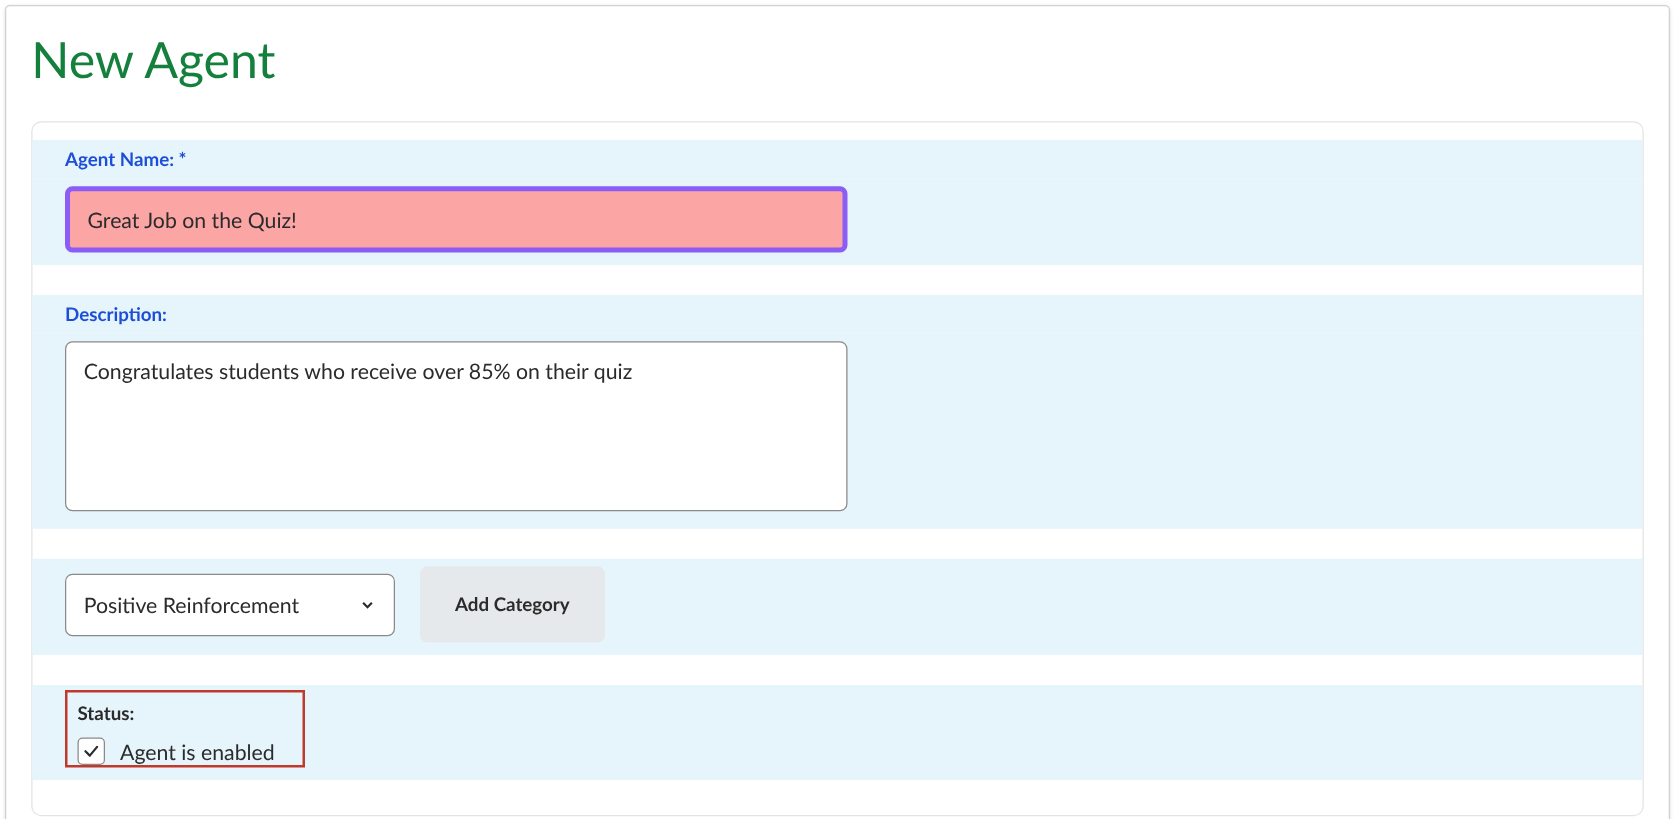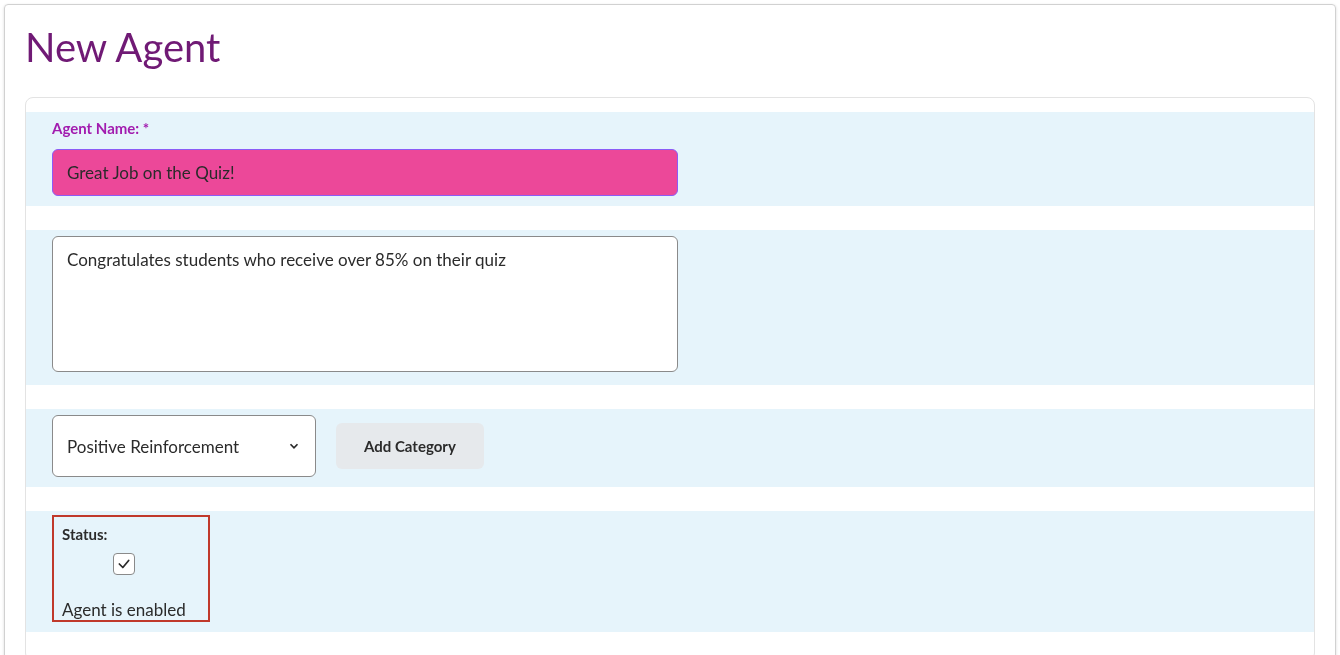--- a/index.html
+++ b/index.html
@@ -12,100 +12,100 @@
   .outer-panel {
     border: 1px solid #d1d1d1;
     border-radius: 4px;
     box-shadow: 0 1px 3px rgba(0,0,0,0.15);
     padding: 12px 20px 26px 20px;
     min-height: 640px;
   }
   .page-title {
     font-size: 40px;
     font-weight: 400;
-    color: #701a75;
+    color: #15803d;
     margin: 6px 0 26px 0;
   }
   .form-panel {
     border: 1px solid #e3e3e3;
     border-radius: 8px;
     padding: 14px 26px 28px 26px;
   }
   .field-block { margin-bottom: 24px; }
   .field-label-bg {
     background: #e6f4fb;
     padding: 6px 0 6px 0;
     margin-left: -26px;
     margin-right: -26px;
     padding-left: 26px;
     padding-right: 26px;
   }
   .field-label {
     font-size: 15px;
     font-weight: 700;
-    color: #a21caf;
+    color: #1d4ed8;
   }
   .field-body-bg {
     background: #e6f4fb;
     margin-left: -26px;
     margin-right: -26px;
     padding: 6px 26px 10px 26px;
   }
   .text-input {
     width: 626px;
     padding: 12px 14px;
     font-size: 17px;
     color: #2b2b2b;
-    border: 1px solid #8b5cf6;
+    border: 4px solid #8b5cf6;
     border-radius: 6px;
-    background: #ec4899;
+    background: #fca5a5;
     font-family: inherit;
   }
   .textarea-input {
     width: 626px;
     height: 136px;
     padding: 12px 14px;
     font-size: 17px;
     color: #2b2b2b;
     border: 1px solid #8a8a8a;
     border-radius: 6px;
     background: #fff;
     font-family: inherit;
     resize: none;
   }
   .select-row { display: flex; align-items: center; gap: 20px; }
   .select {
     width: 264px;
-    height: 62px;
+    height: 50px;
     border: 1px solid #8a8a8a;
     border-radius: 6px;
     background: #fff;
     display: flex;
     align-items: center;
     justify-content: space-between;
     padding: 0 14px 0 14px;
     font-size: 17px;
     color: #2b2b2b;
     cursor: pointer;
   }
   .chevron svg { width: 14px; height: 14px; display: block; }
   .btn {
-    height: 46px;
+    height: 61px;
     padding: 0 28px;
     border: none;
     border-radius: 6px;
     background: #e6e9ec;
     color: #2b2b2b;
     font-size: 15px;
     font-weight: 700;
     cursor: pointer;
     font-family: inherit;
   }
   .status-label { font-size: 15px; font-weight: 700; color: #2b2b2b; }
-  .check-row { display: flex; align-items: center; gap: 24px; margin-top: 10px; flex-direction: column; }
+  .check-row { display: flex; align-items: center; gap: 12px; margin-top: 10px; }
   .checkbox {
     width: 22px; height: 22px;
     border: 1px solid #8a8a8a;
     border-radius: 4px;
     background: #fff;
     display: flex; align-items: center; justify-content: center;
     cursor: pointer;
   }
   .checkbox svg { width: 14px; height: 14px; }
   .check-label { font-size: 17px; color: #2b2b2b; }
@@ -134,20 +134,23 @@
     <div class="field-block">
       <div class="field-label-bg">
         <span class="field-label">Agent Name: *</span>
       </div>
       <div class="field-body-bg">
         <input class="text-input" type="text" value="Great Job on the Quiz!" style="">
       </div>
     </div>
 
     <div class="field-block">
+      <div class="field-label-bg">
+        <span class="field-label">Description:</span>
+      </div>
       <div class="field-body-bg">
         <textarea class="textarea-input" style="">Congratulates students who receive over 85% on their quiz</textarea>
       </div>
     </div>
 
     <div class="field-block">
       <div class="field-body-bg">
         <div class="select-row">
           <div class="select">
             <span>Positive Reinforcement</span>

